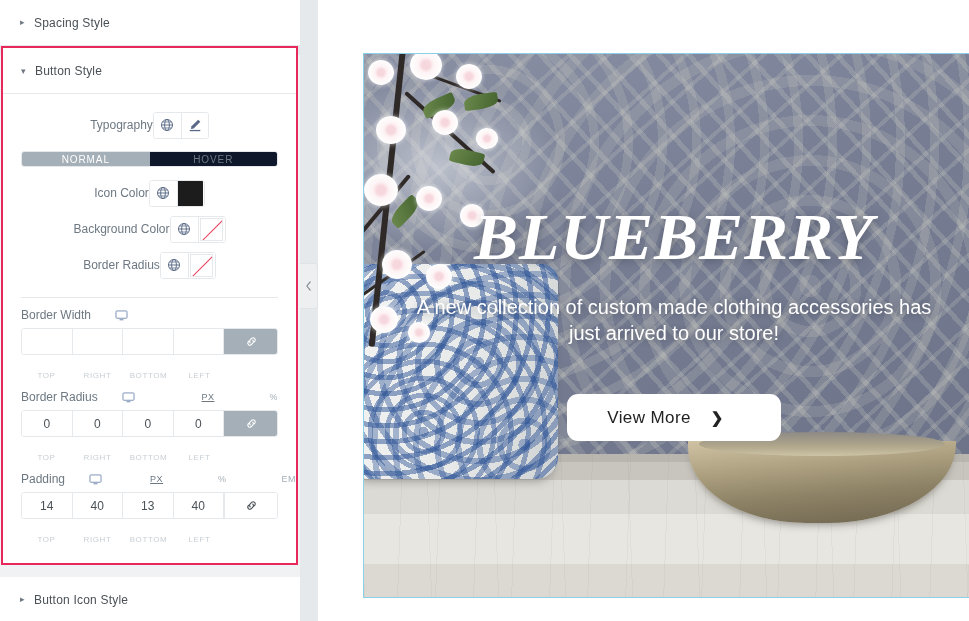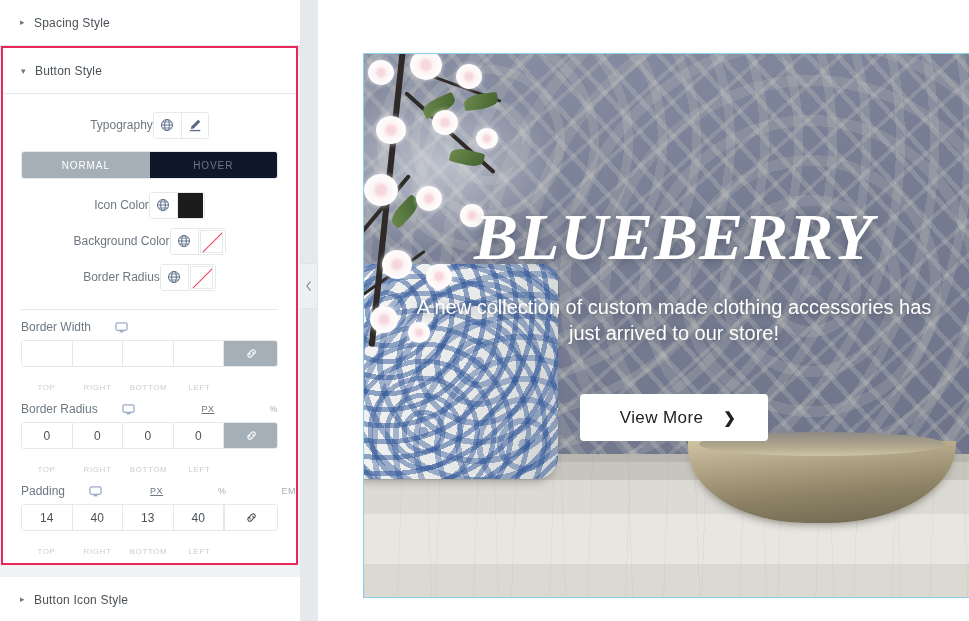--- a/index.html
+++ b/index.html
@@ -125,21 +125,21 @@
     transform-origin: center;
   }
 
   
   .tabs {
     display: flex;
     border: 1px solid #e6e9ec;
     border-radius: 3px;
     overflow: hidden;
     margin-top: 8px;
-    height: 28px;
+    height: 16px;
   }
   .tab {
     flex: 1;
     display: flex; align-items: center; justify-content: center;
     font-size: 10px;
     letter-spacing: 0.9px;
     color: #6d7882;
     background: #0f172a;
     cursor: pointer;
   }
@@ -344,22 +344,22 @@
   }
   .hero-btn-wrap {
     position: absolute;
     left: 0; right: 0; top: 340px;
     display: flex; justify-content: center;
   }
   .hero-btn {
     background: #ffffff;
     color: #222222;
     border: none;
-    padding: 14px 32px 13px 40px;
-    border-radius: 4px;
+    padding: 14px 57px 13px 40px;
+    border-radius: 11px;
     font-family: "Liberation Sans", sans-serif;
     font-size: 17px;
     letter-spacing: .4px;
     display: inline-flex;
     align-items: center;
     gap: 20px;
     cursor: pointer;
     min-width: 186px;
     justify-content: center;
   }

